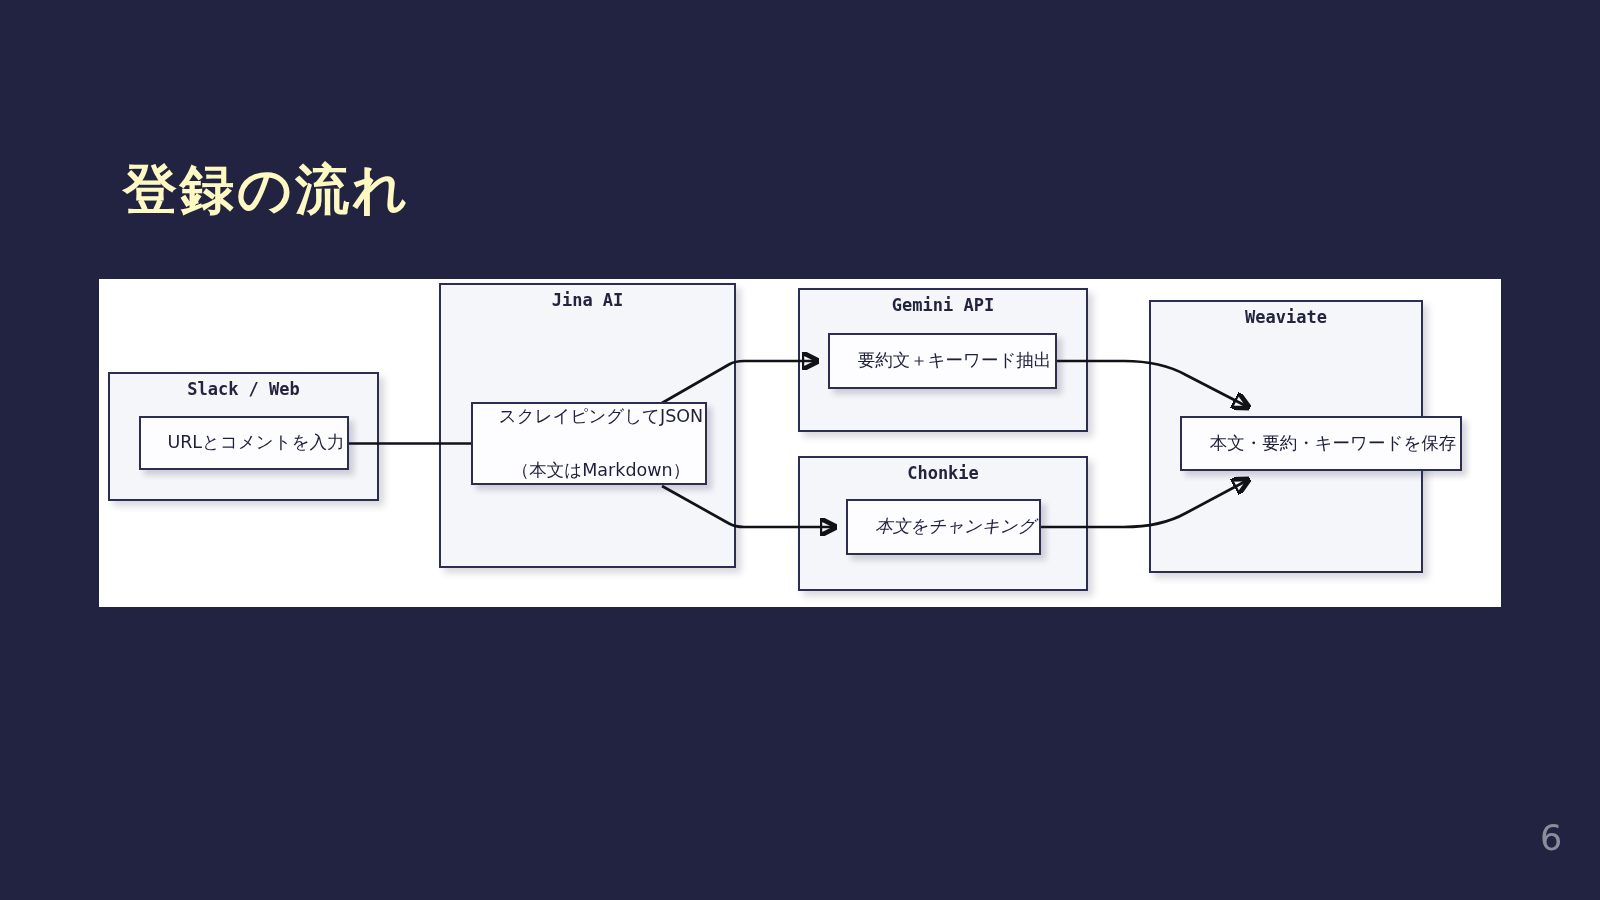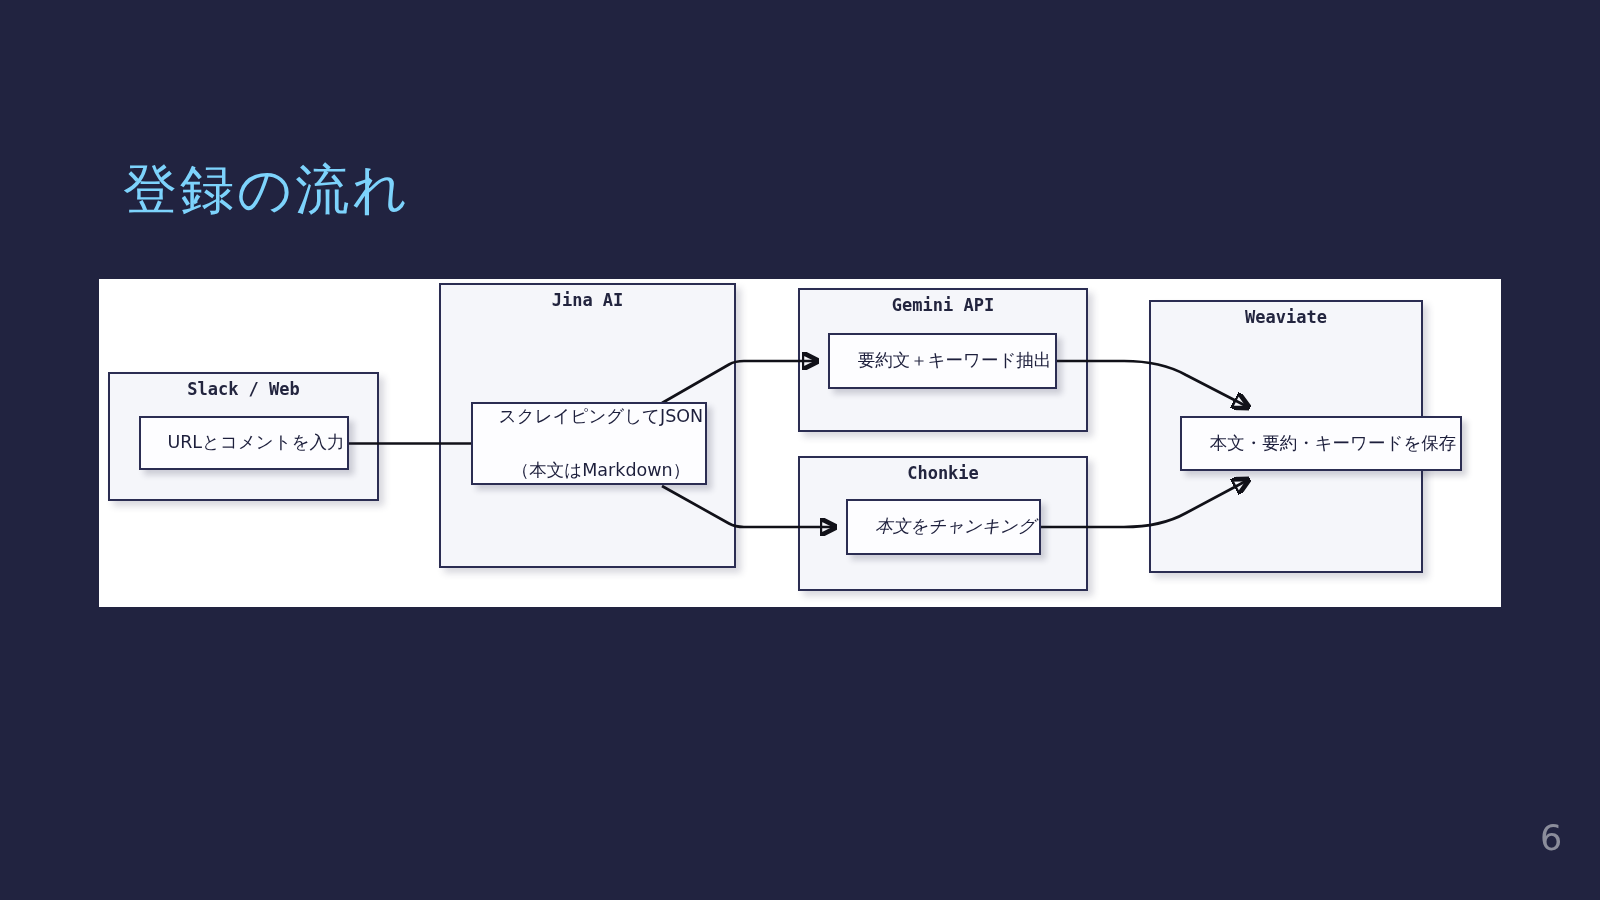--- a/index.html
+++ b/index.html
@@ -3,21 +3,21 @@
 <meta charset="utf-8">
 <style>
   html,body{margin:0;padding:0;}
   body{
     width:1600px;height:900px;position:relative;overflow:hidden;
     background:#212340;
     font-family:"DejaVu Sans",sans-serif;
   }
   .slide-title{
     position:absolute;left:123px;top:122px;
-    font-size:54px;font-weight:normal;color:#7dd3fc;
+    font-size:54px;font-weight:bold;color:#fef9c3;
     letter-spacing:3px;line-height:1.2;
   }
   .page-number{
     position:absolute;left:1540px;top:818px;
     font-size:35px;color:#8b8d9b;font-weight:normal;
   }
   .diagram-panel{
     position:absolute;left:99px;top:279px;width:1402px;height:328px;
     background:#ffffff;
   }

